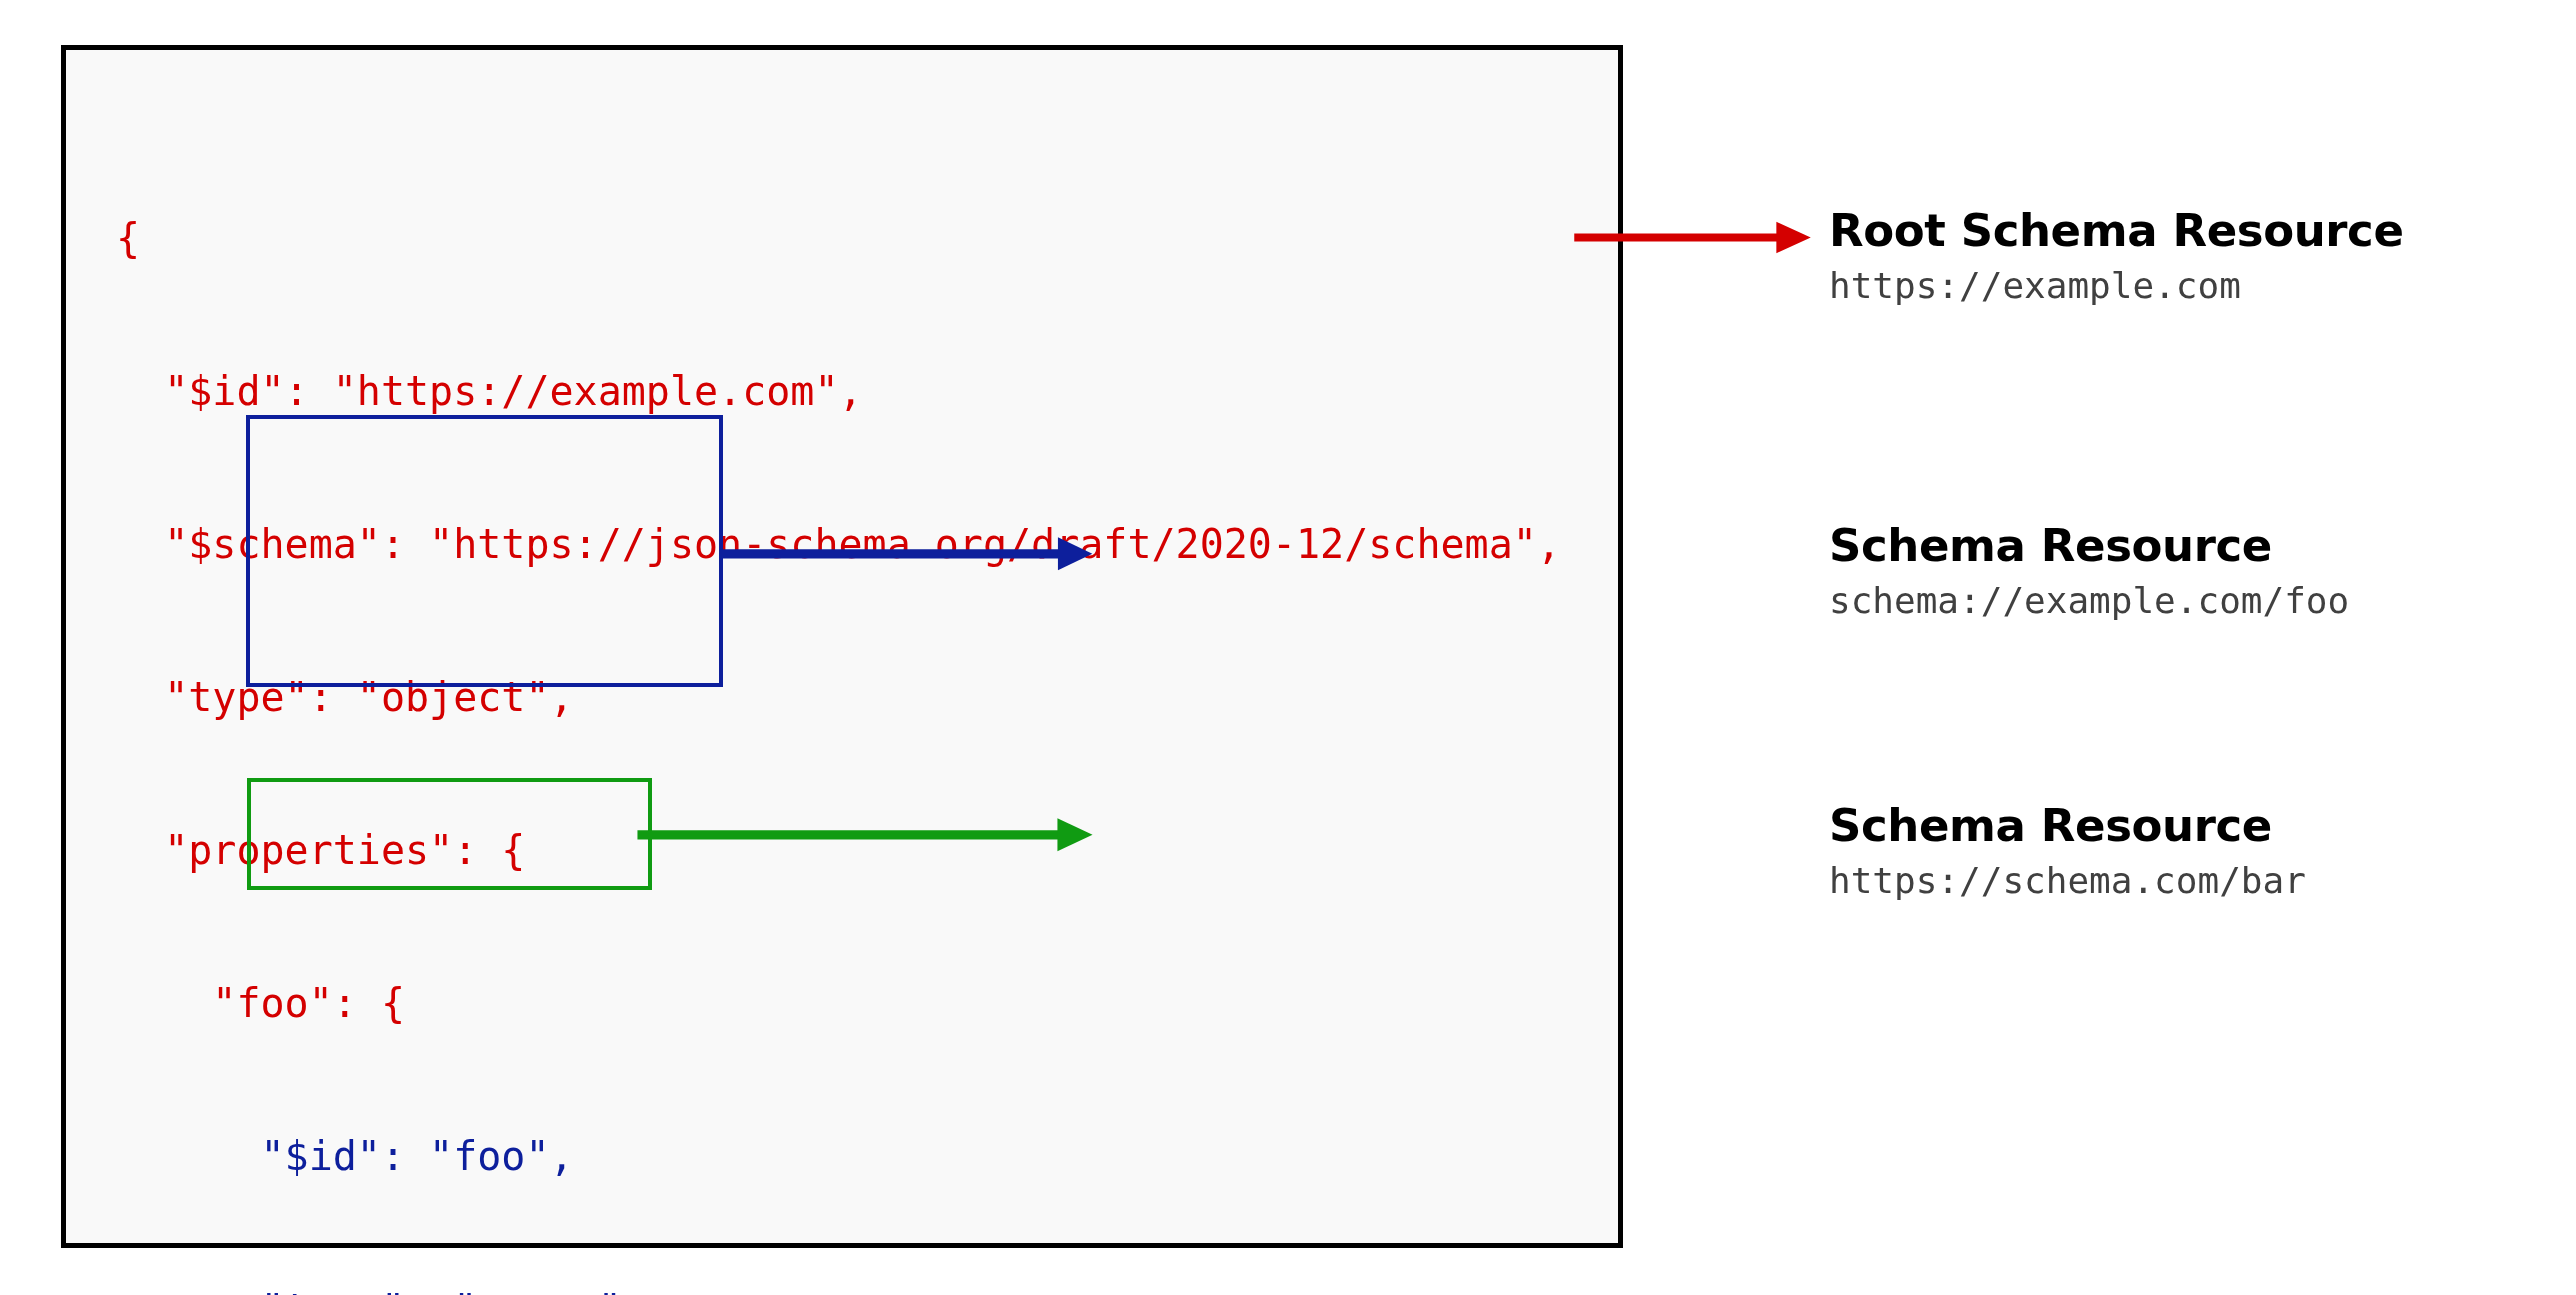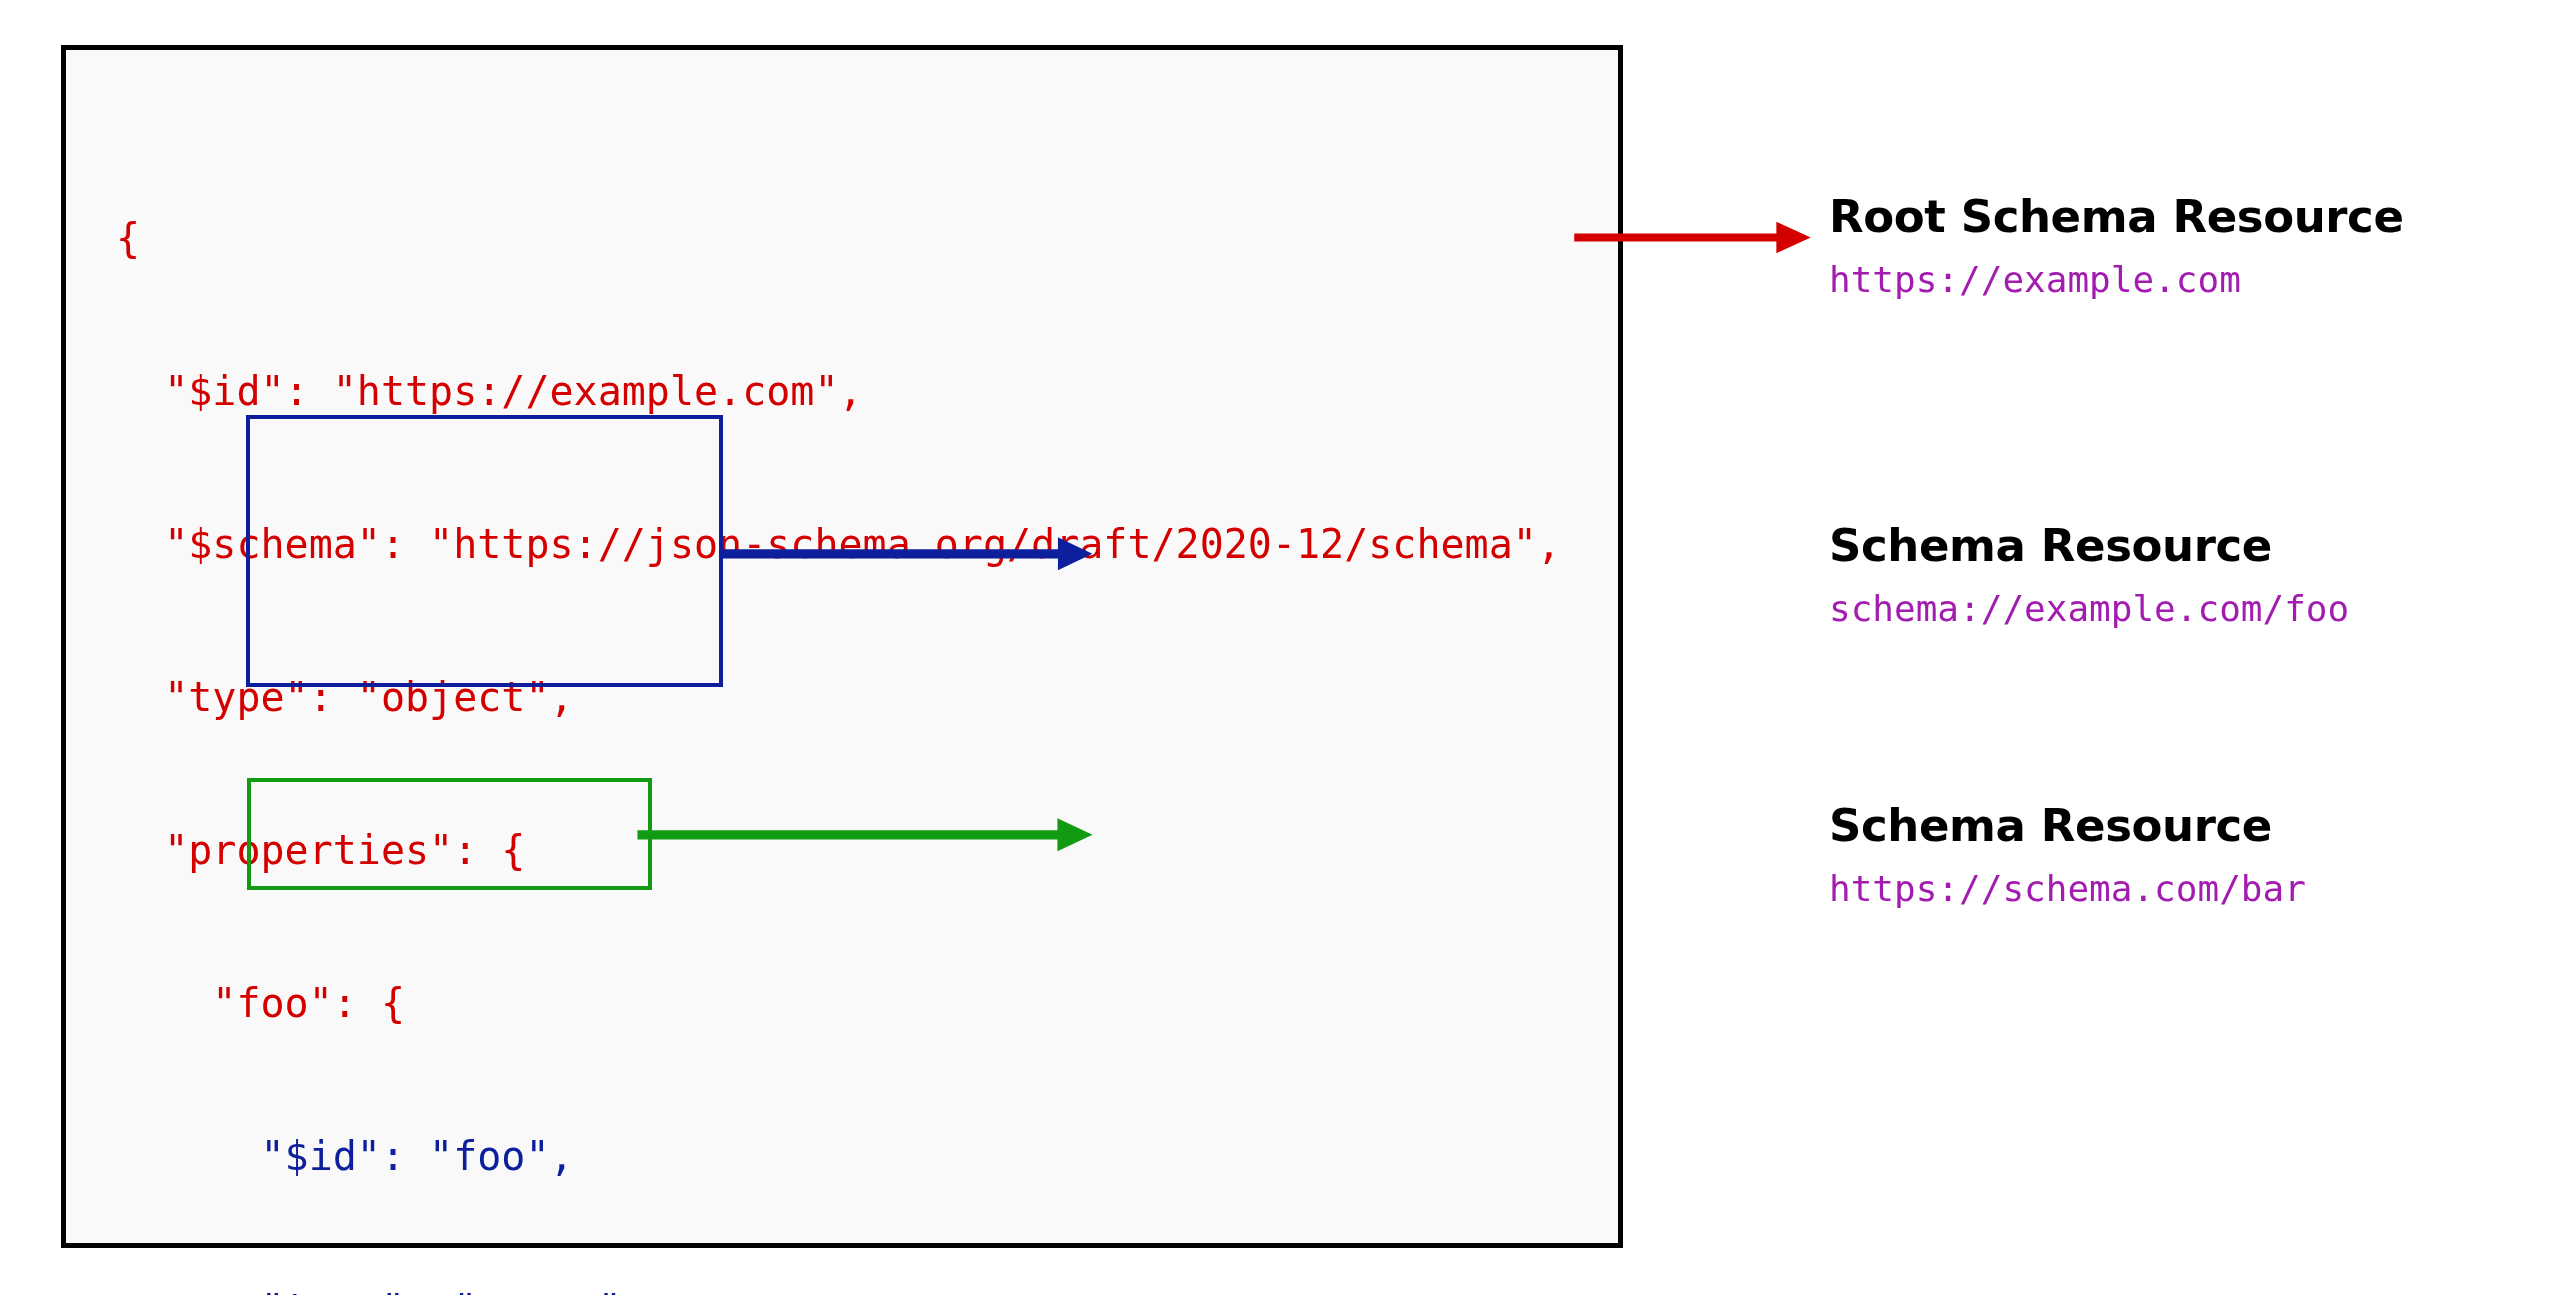--- a/index.html
+++ b/index.html
@@ -82,25 +82,25 @@
     font-family: "DejaVu Sans", sans-serif;
     font-weight: bold;
     font-size: 45px;
     color: #000000;
     letter-spacing: -0.4px;
     white-space: nowrap;
   }
   .ann-url {
     font-family: "DejaVu Sans Mono", monospace;
     font-size: 36px;
-    color: #a21caf;
-    margin-top: 16px;
+    color: #404040;
+    margin-top: 8px;
     white-space: nowrap;
   }
-  #ann-root { top: 190px; }
+  #ann-root { top: 204px; }
   #ann-foo  { top: 519px; }
   #ann-bar  { top: 799px; }
 </style>
 </head>
 <body>
 
 <div id="code-panel">
   <div id="code-block">
     <span class="code-line c-red">{</span>
     <span class="code-line c-red">  "$id": "https://example.com",</span>

